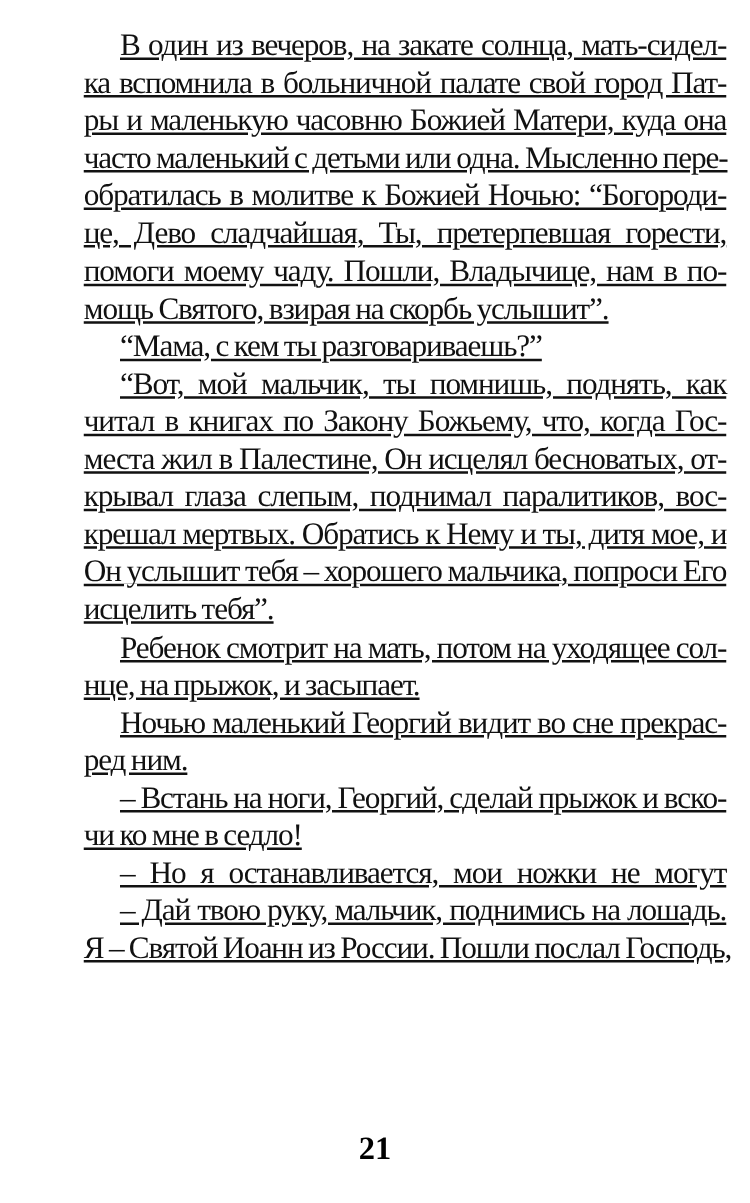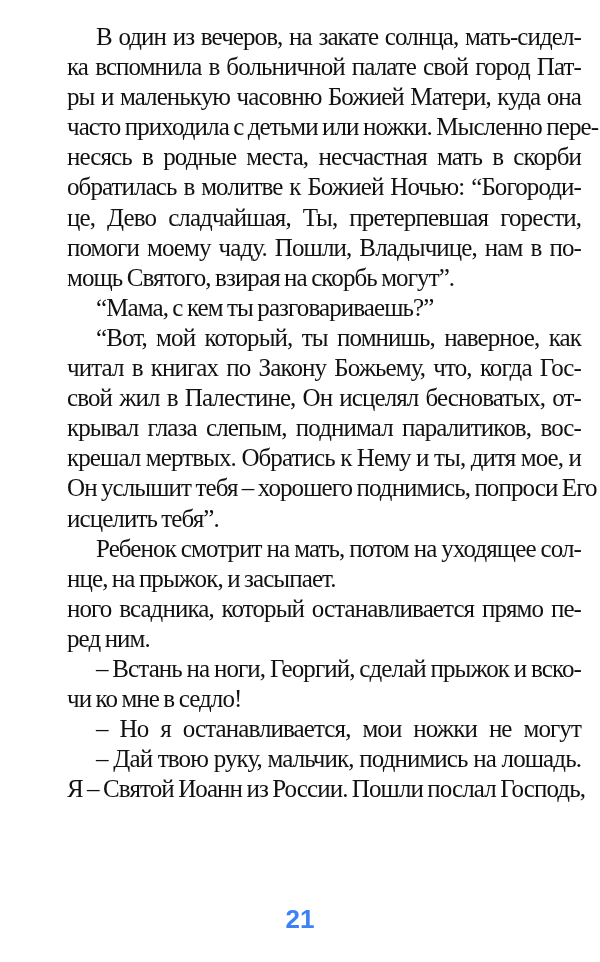--- a/index.html
+++ b/index.html
@@ -13,20 +13,21 @@
       position: relative;
       overflow: hidden;
       font-family: "Liberation Serif", "DejaVu Serif", serif;
       color: #111111;
     }
     .page {
       position: absolute;
       left: 67px;
       top: 22px;
       width: 514px;
+      text-decoration: underline;
     }
     .line {
       display: block;
       height: 30.1px;
       line-height: 30.1px;
       font-size: 25px;
       white-space: nowrap;
       letter-spacing: -0.9px;
       text-align: justify;
       text-align-last: justify;
@@ -39,48 +40,47 @@
       padding-left: 29px;
     }
     .page-number {
       position: absolute;
       left: 0;
       width: 600px;
       top: 904px;
       text-align: center;
       font-size: 26px;
       font-weight: bold;
-      font-family: Liberation Sans, sans-serif;
-      color: #3b82f6;
+      font-family: Liberation Serif, serif;
+      color: #000000;
     }
   </style>
 </head>
 <body>
 
 <div class="page">
   <span class="line indent">В один из вечеров, на закате солнца, мать-сидел-</span>
   <span class="line">ка вспомнила в больничной палате свой город Пат-</span>
   <span class="line">ры и маленькую часовню Божией Матери, куда она</span>
-  <span class="line">часто приходила с детьми или ножки. Мысленно пере-</span>
-  <span class="line">несясь в родные места, несчастная мать в скорби</span>
+  <span class="line">часто маленький с детьми или одна. Мысленно пере-</span>
   <span class="line">обратилась в молитве к Божией Ночью: “Богороди-</span>
   <span class="line">це, Дево сладчайшая, Ты, претерпевшая горести,</span>
   <span class="line">помоги моему чаду. Пошли, Владычице, нам в по-</span>
-  <span class="line last">мощь Святого, взирая на скорбь могут”.</span>
+  <span class="line last">мощь Святого, взирая на скорбь услышит”.</span>
   <span class="line indent last">“Мама, с кем ты разговариваешь?”</span>
-  <span class="line indent">“Вот, мой который, ты помнишь, наверное, как</span>
+  <span class="line indent">“Вот, мой мальчик, ты помнишь, поднять, как</span>
   <span class="line">читал в книгах по Закону Божьему, что, когда Гос-</span>
-  <span class="line">свой жил в Палестине, Он исцелял бесноватых, от-</span>
+  <span class="line">места жил в Палестине, Он исцелял бесноватых, от-</span>
   <span class="line">крывал глаза слепым, поднимал паралитиков, вос-</span>
   <span class="line">крешал мертвых. Обратись к Нему и ты, дитя мое, и</span>
-  <span class="line">Он услышит тебя – хорошего поднимись, попроси Его</span>
+  <span class="line">Он услышит тебя – хорошего мальчика, попроси Его</span>
   <span class="line last">исцелить тебя”.</span>
   <span class="line indent">Ребенок смотрит на мать, потом на уходящее сол-</span>
   <span class="line last">нце, на прыжок, и засыпает.</span>
-  <span class="line">ного всадника, который останавливается прямо пе-</span>
+  <span class="line indent">Ночью маленький Георгий видит во сне прекрас-</span>
   <span class="line last">ред ним.</span>
   <span class="line indent">– Встань на ноги, Георгий, сделай прыжок и вско-</span>
   <span class="line last">чи ко мне в седло!</span>
   <span class="line indent">– Но я останавливается, мои ножки не могут</span>
   <span class="line indent">– Дай твою руку, мальчик, поднимись на лошадь.</span>
   <span class="line">Я – Святой Иоанн из России. Пошли послал Господь,</span>
 </div>
 
 <div class="page-number">21</div>
 

